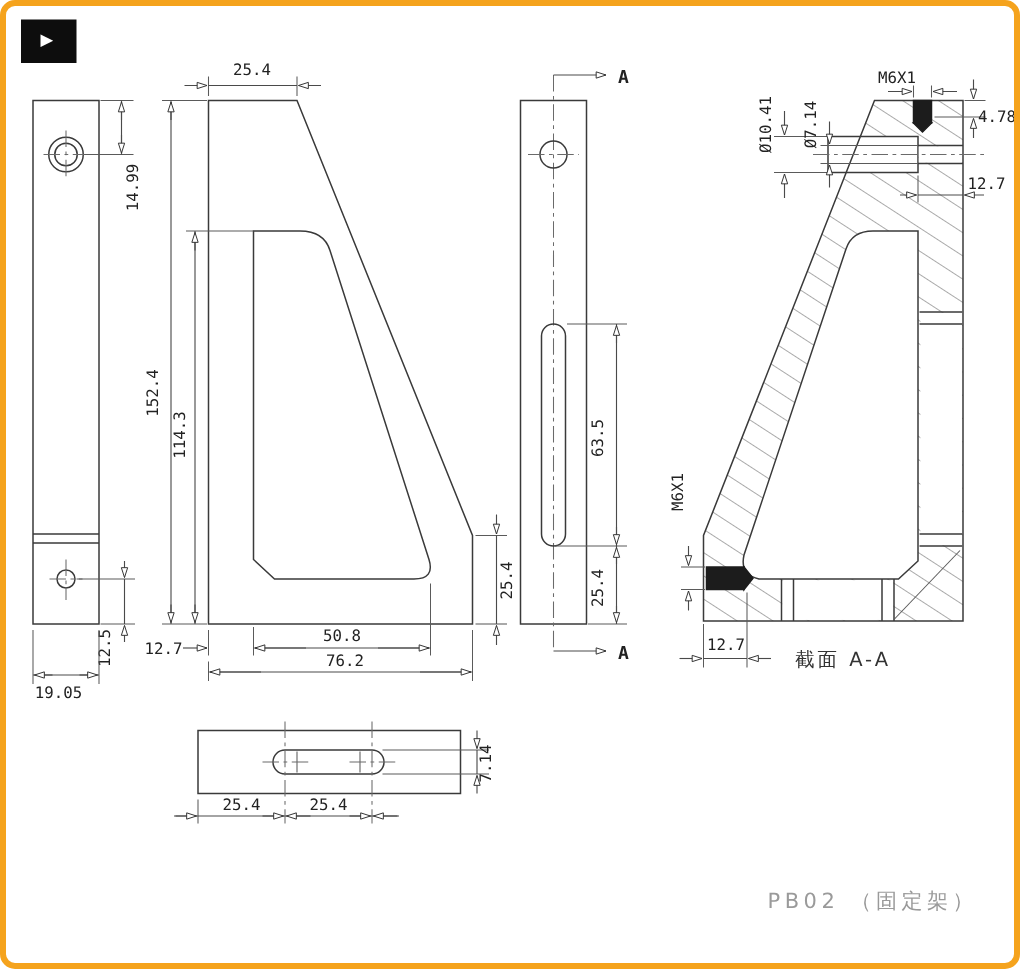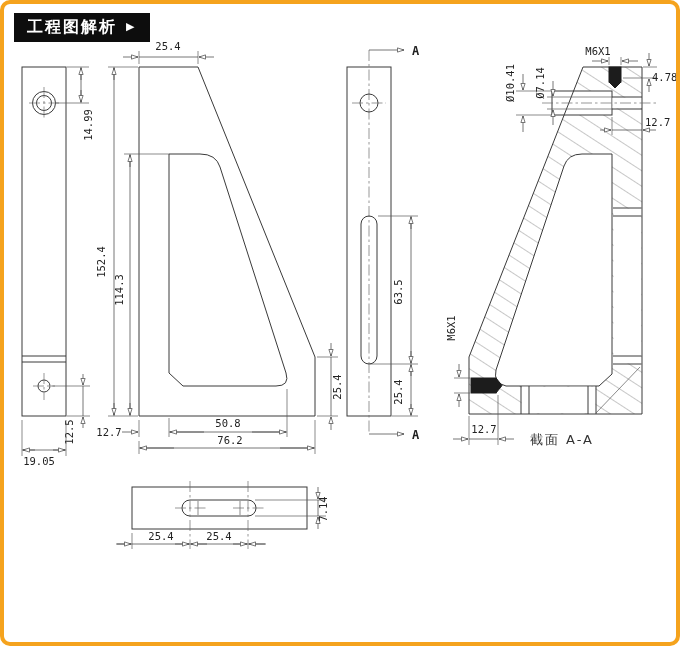--- a/index.html
+++ b/index.html
@@ -23,21 +23,20 @@
   text.d{font-family:"DejaVu Sans Mono","Liberation Mono",monospace;font-size:10.5px;fill:#222;}
   text.sec{font-family:"DejaVu Sans Mono","Liberation Mono",monospace;font-size:12px;fill:#222;font-weight:bold;}
   text.cap{font-family:"DejaVu Sans",sans-serif;font-size:13px;fill:#333;letter-spacing:2px;}
 </style>
 </head>
 <body>
 
 <div class="page">
 
   <div class="badge">
-    <span>工程图解析</span>
     <span class="arr">▶</span>
   </div>
 
   <svg width="680" height="646" viewBox="0 0 680 646">
     <defs>
       <marker id="arw" viewBox="0 0 12 8" refX="11" refY="4" markerWidth="10.5" markerHeight="7.5" orient="auto-start-reverse">
         <path d="M1,0.8 L11,4 L1,7.2 Z" fill="#ffffff" stroke="#333" stroke-width="1"></path>
       </marker>
       <pattern id="ht" width="13" height="13" patternTransform="rotate(33)" patternUnits="userSpaceOnUse">
         <line x1="0" y1="0" x2="13" y2="0" stroke="#5f5f5f" stroke-width="0.7"></line>
@@ -250,13 +249,14 @@
       <line x1="494" y1="391" x2="494" y2="441" class="thin"></line>
       <line x1="465" y1="435" x2="494" y2="435" class="dim"></line>
       <line x1="449" y1="435" x2="464" y2="435" class="dim" marker-end="url(#arw)"></line>
       <line x1="510" y1="435" x2="495" y2="435" class="dim" marker-end="url(#arw)"></line>
       <text class="d" text-anchor="middle" x="480" y="429">12.7</text>
 
       <text class="cap" text-anchor="middle" x="558" y="440">截面  A-A</text>
     </g>
   </svg>
 
+  <div class="footer">PB02 （固定架）</div>
 </div>
 
 </body></html>

